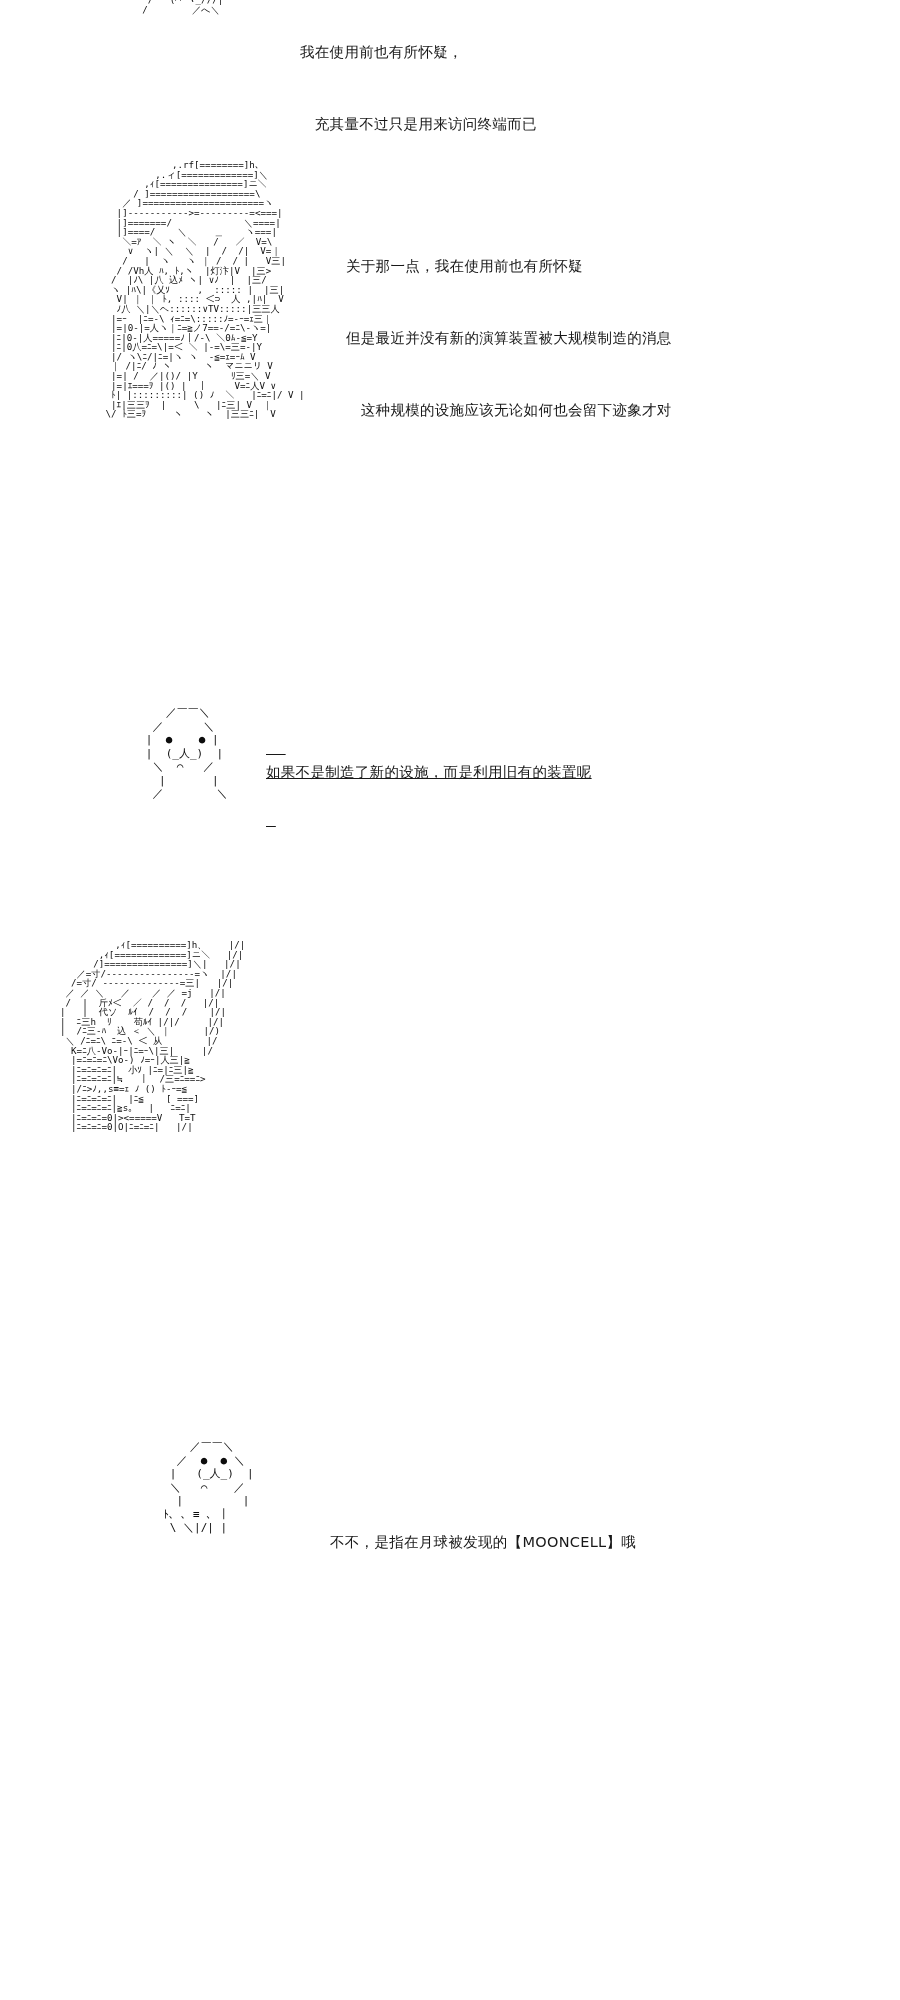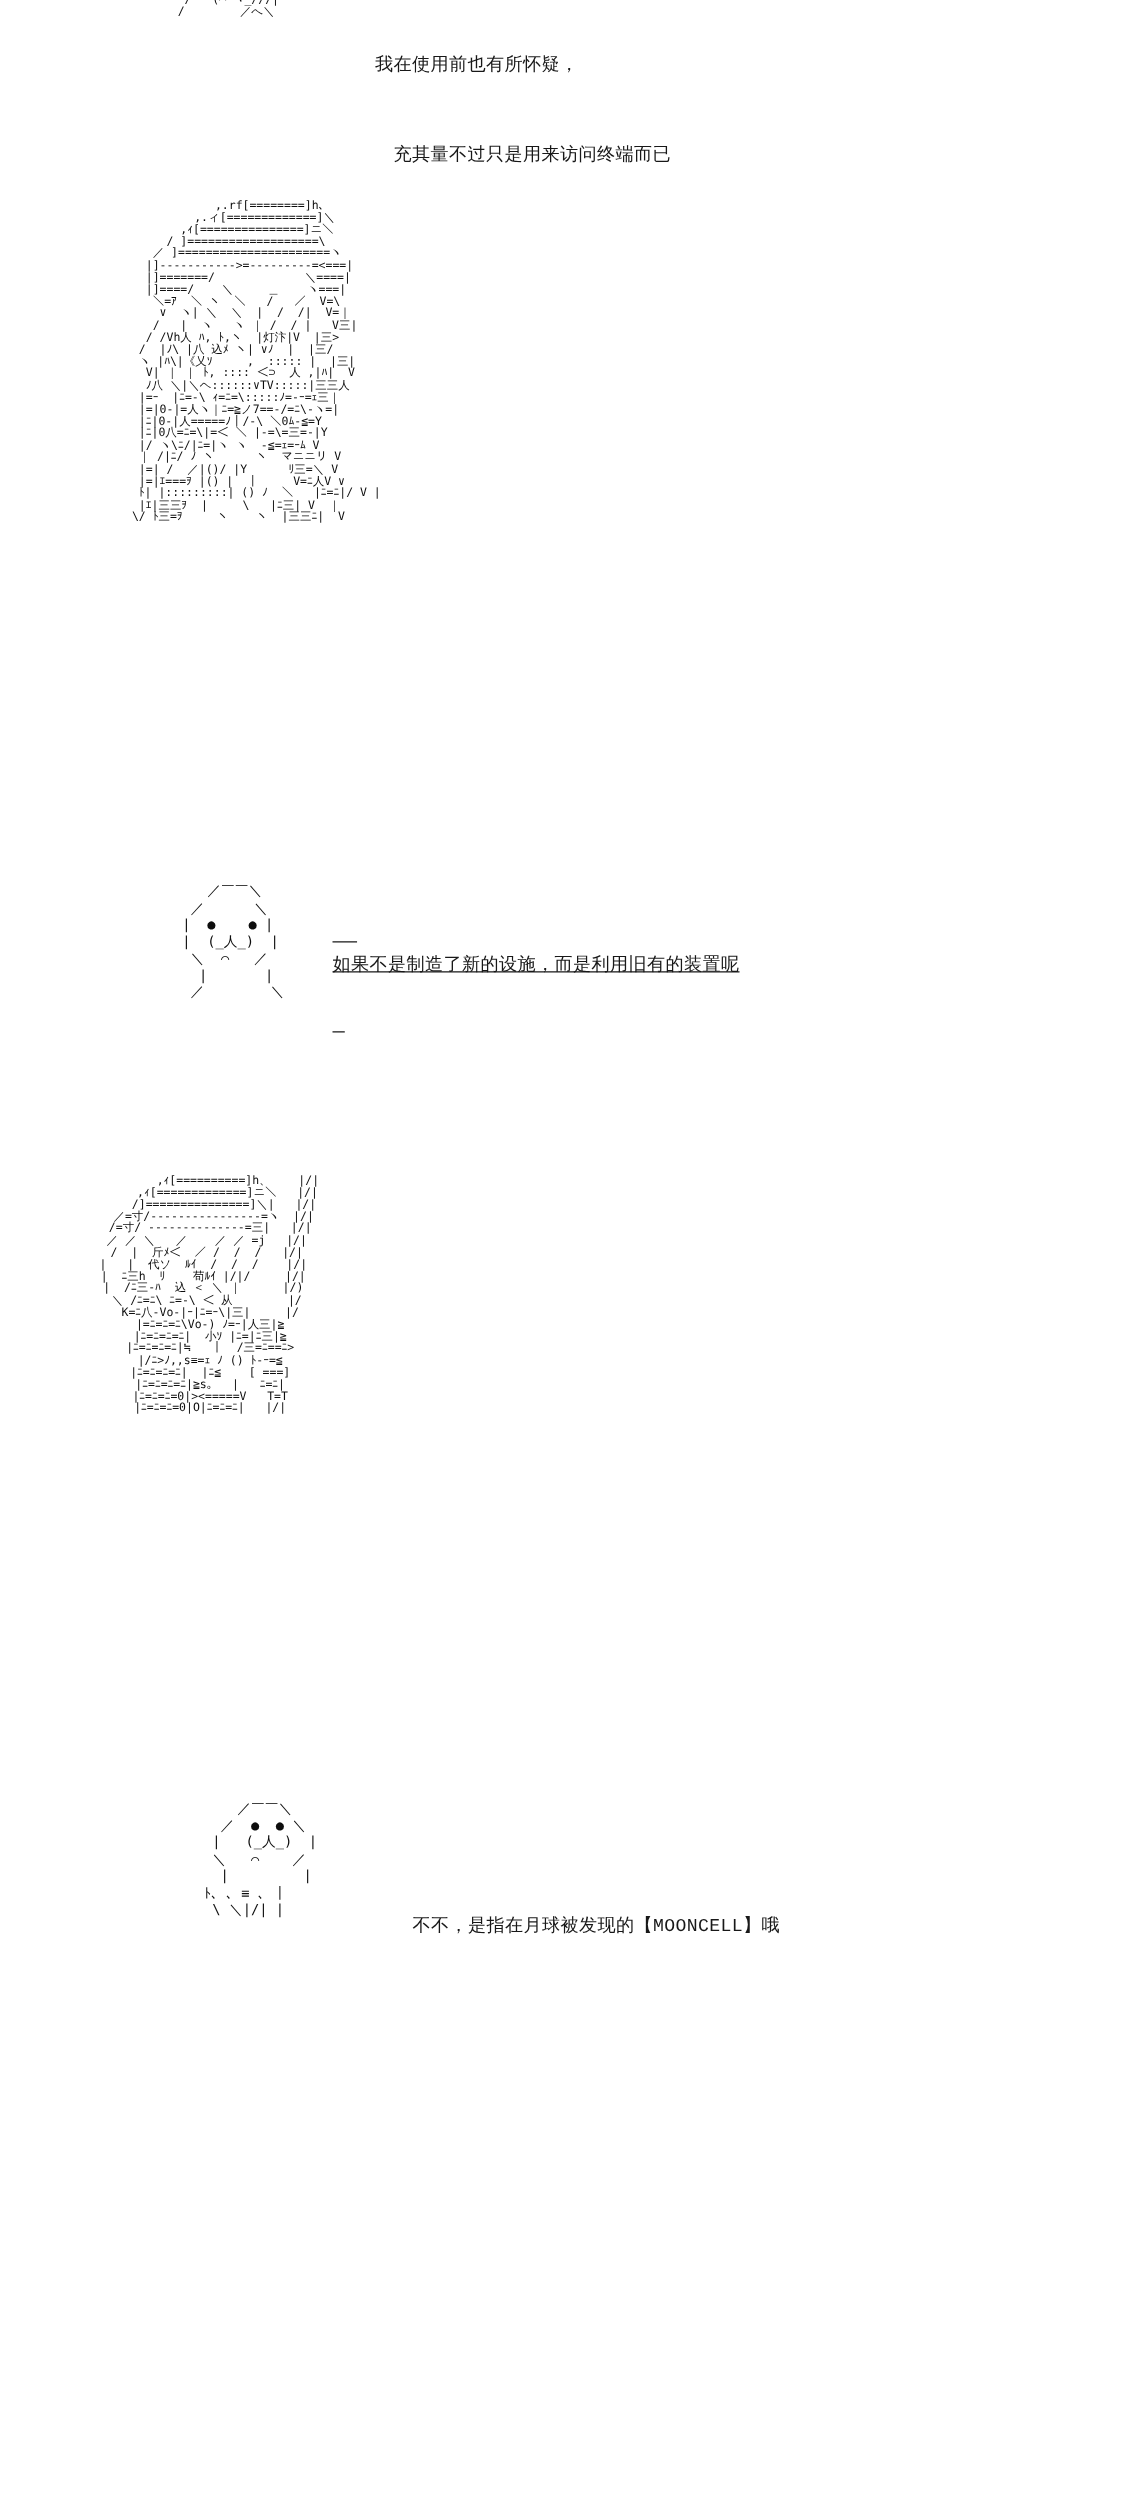--- a/index.html
+++ b/index.html
@@ -83,34 +83,39 @@
   |ﾆ|0-|人=====ﾉ｜/-\ ＼0ﾑ-≦=Y
   |ﾆ|0八=ﾆ=\|=＜ ＼ |-=\=三=-|Y
   |/ ヽ\ﾆ/|ﾆ=|ヽ ヽ  -≦=ｪ=ｰﾑ V
   ｜ /|ﾆ/ ﾉ ヽ      ヽ  マニニリ V
   |=| /  ／|()/ |Y      ﾘ三=＼ V
   |=|ｴ===ｦ |() |  ｜     V=ﾆ人V ∨
   ﾄ| |:::::::::| () ﾉ  ＼   |ﾆ=ﾆ|/ V |
   |ｴ|三三ｦ  |     \   |ﾆ三| V  ｜
  \/ ﾄ三=ｦ     ヽ    ヽ  |三三ﾆ|  V</div>
 
+  <div class="dlg" style="left:346px; top:206px;">
+    <span class="ln">关于那一点，我在使用前也有所怀疑</span>
+    <span class="ln">但是最近并没有新的演算装置被大规模制造的消息</span>
+    <span class="ln">　这种规模的设施应该无论如何也会留下迹象才对</span>
+  </div>
 
   <div class="aa aa-small" style="left:126px; top:706px; font-size:11px; line-height:13.5px;">      ／￣￣＼
     ／      ＼
    |  ●    ● |
    |  (_人_)  |
     ＼  ⌒   ／
      |       |
     ／        ＼</div>
 
   <div class="dlg" style="left:266px; top:712px;text-decoration:underline;">
     <span class="ln">如果不是制造了新的设施，而是利用旧有的装置呢</span>
   </div>
 
-  <div class="aa" style="left: 70px; top: 940px; text-align: center;">          ,ｨ[==========]h、    |/|
+  <div class="aa" style="left: 60px; top: 940px;">          ,ｨ[==========]h、    |/|
        ,ｨ[=============]ニ＼   |/|
       /]===============]＼|   |/|
    ／=寸/----------------=ヽ  |/|
   /=寸/ --------------=三|   |/|
  ／ ／ ＼   ／    ／ ／ =j   |/|
  /  |  斤ﾒ＜  ／ /  /  /   |/|
 |   |  代ソ  ﾙｲ  /  /  /    |/|
 |  ﾆ三h  ﾘ    苟ﾙｲ |/|/     |/|
 |  /ﾆ三-ﾊ  込 ＜ ＼ ｜      |/)
  ＼ /ﾆ=ﾆ\ ﾆ=-\ ＜ 从        |/
@@ -126,17 +131,17 @@
 
 
   <div class="aa aa-small" style="left:150px; top:1440px; font-size:11px; line-height:13.5px;">      ／￣￣＼
     ／  ●  ● ＼
    |   (_人_)  |
    ＼   ⌒    ／
     |         |
   ﾄ､ ､ ≡ ､ ｜
    \ ＼|/| |</div>
 
-  <div class="dlg" style="left:330px; top:1482px;font-family:Liberation Mono, monospace;">
+  <div class="dlg" style="left:330px; top:1482px;">
     <span class="ln">不不，是指在月球被发现的【MOONCELL】哦</span>
   </div>
 
 </div>
 
 </body></html>

